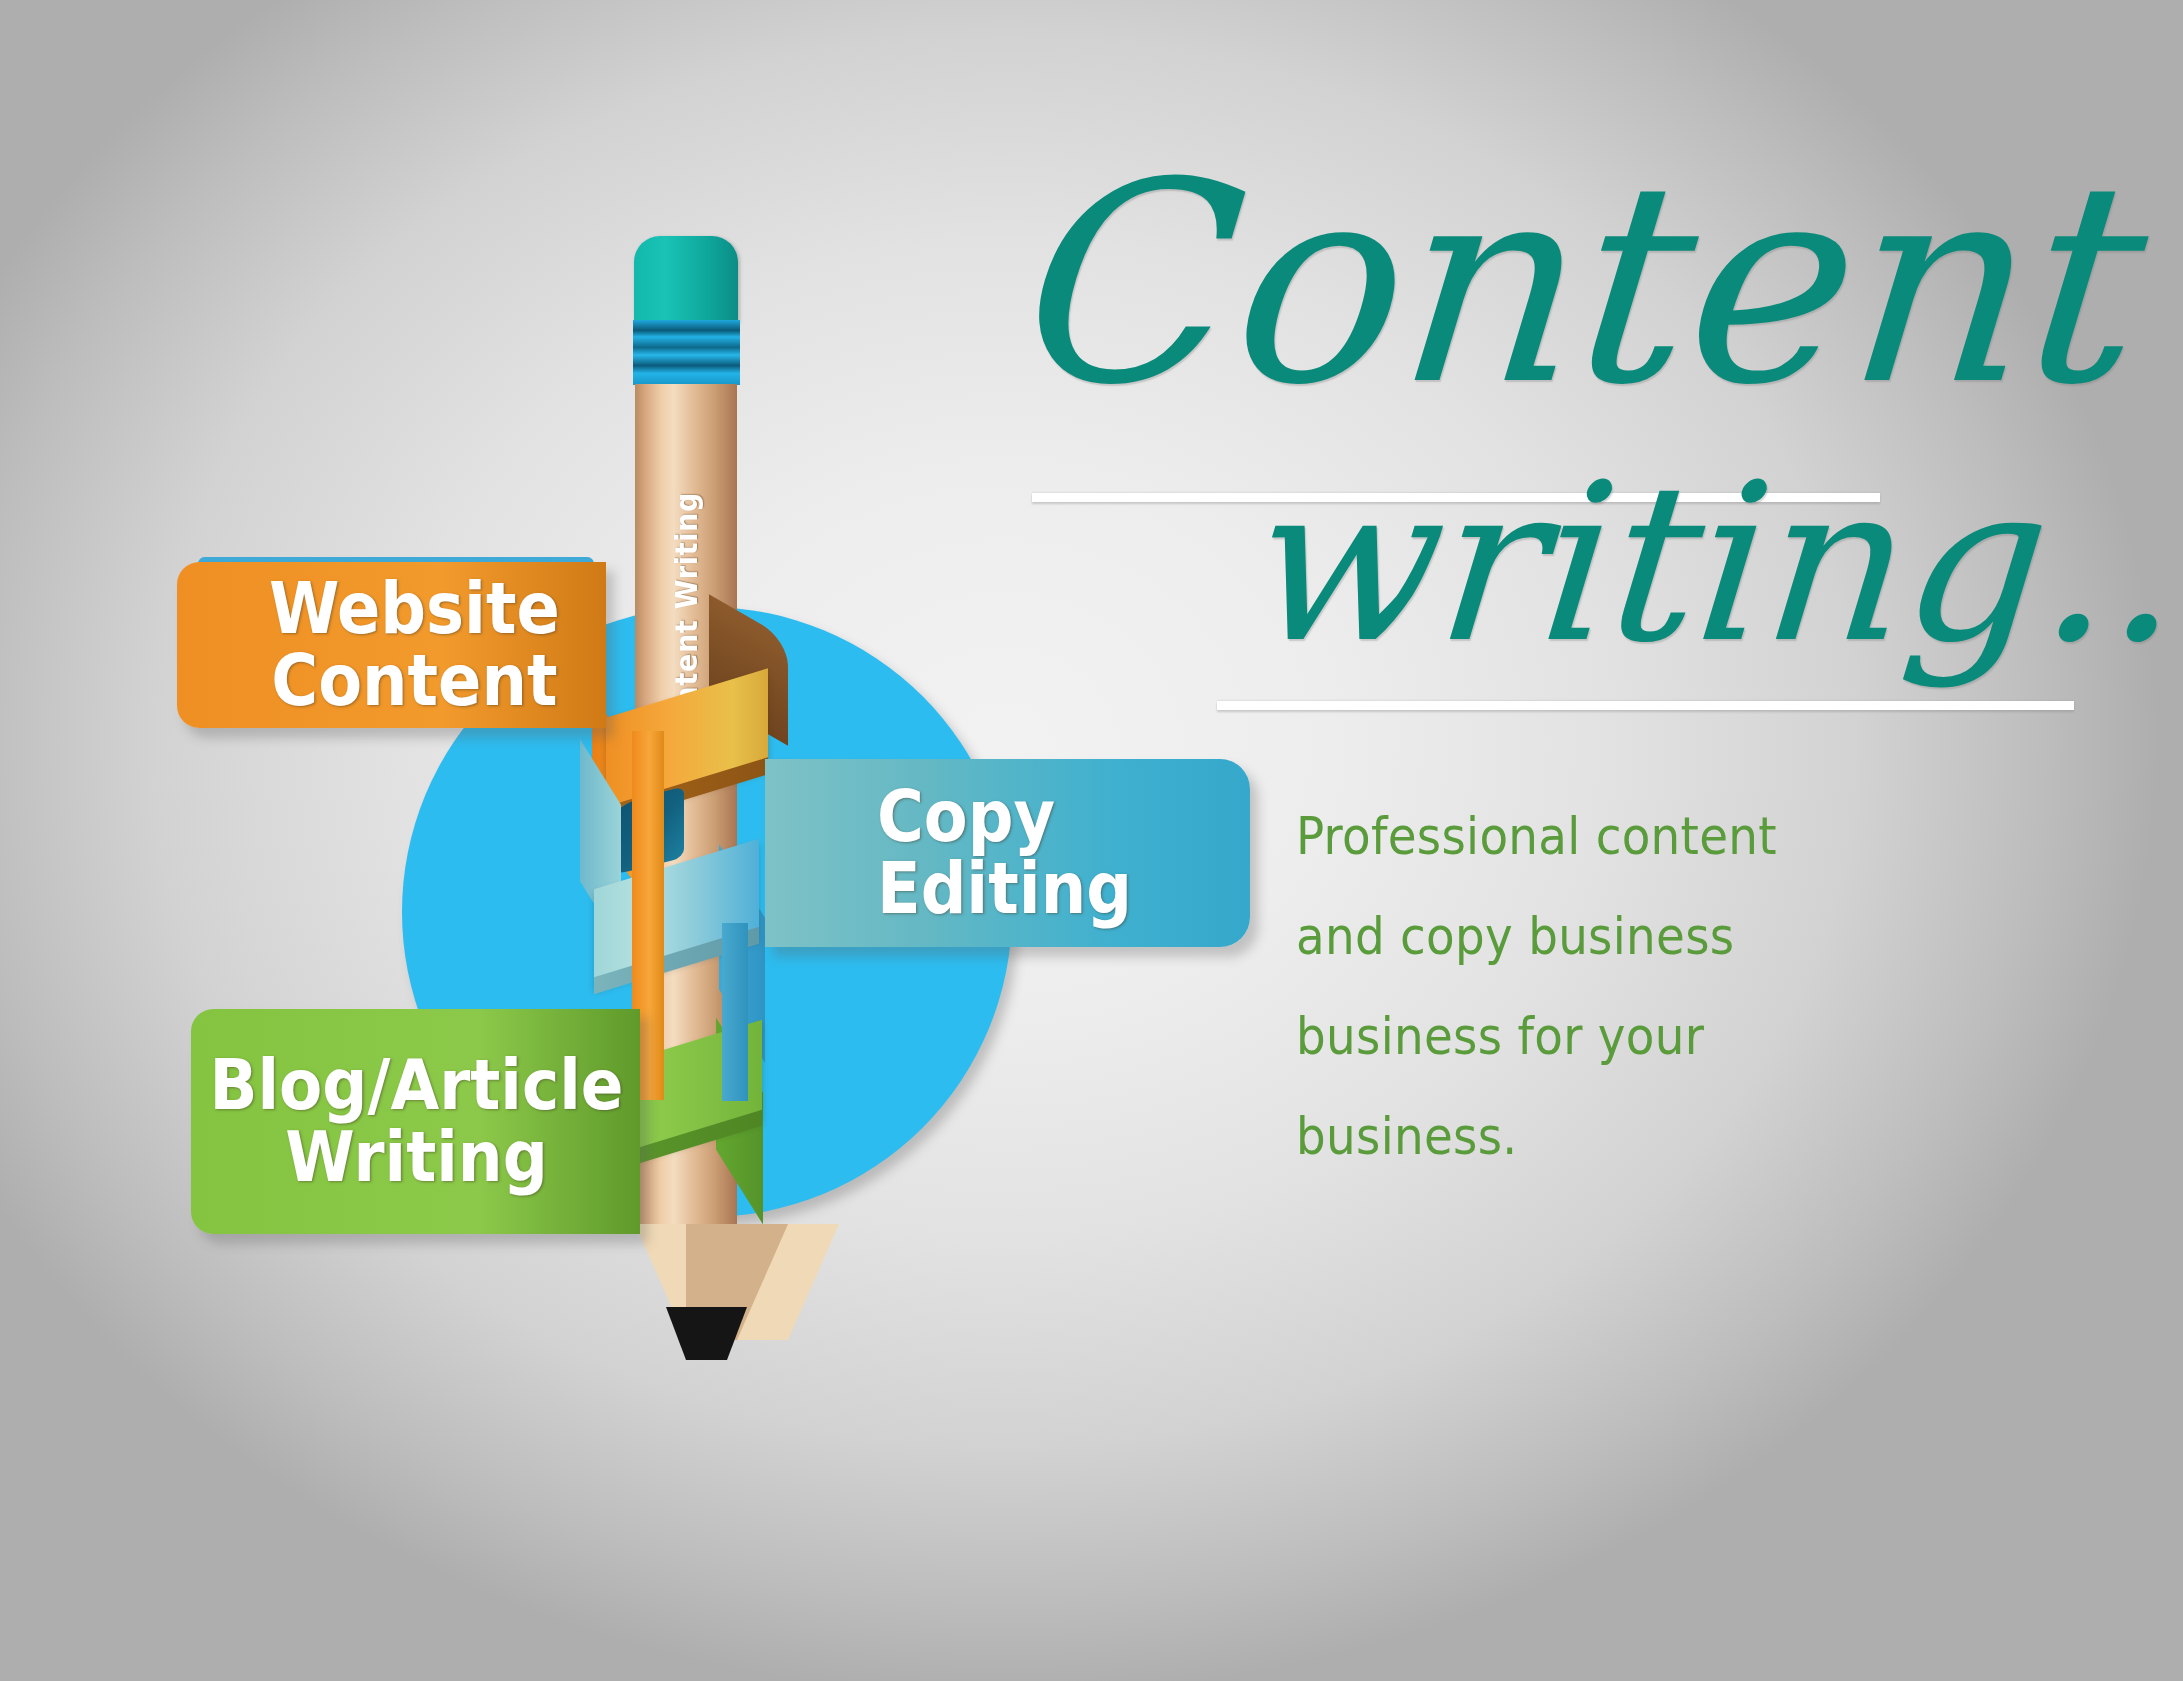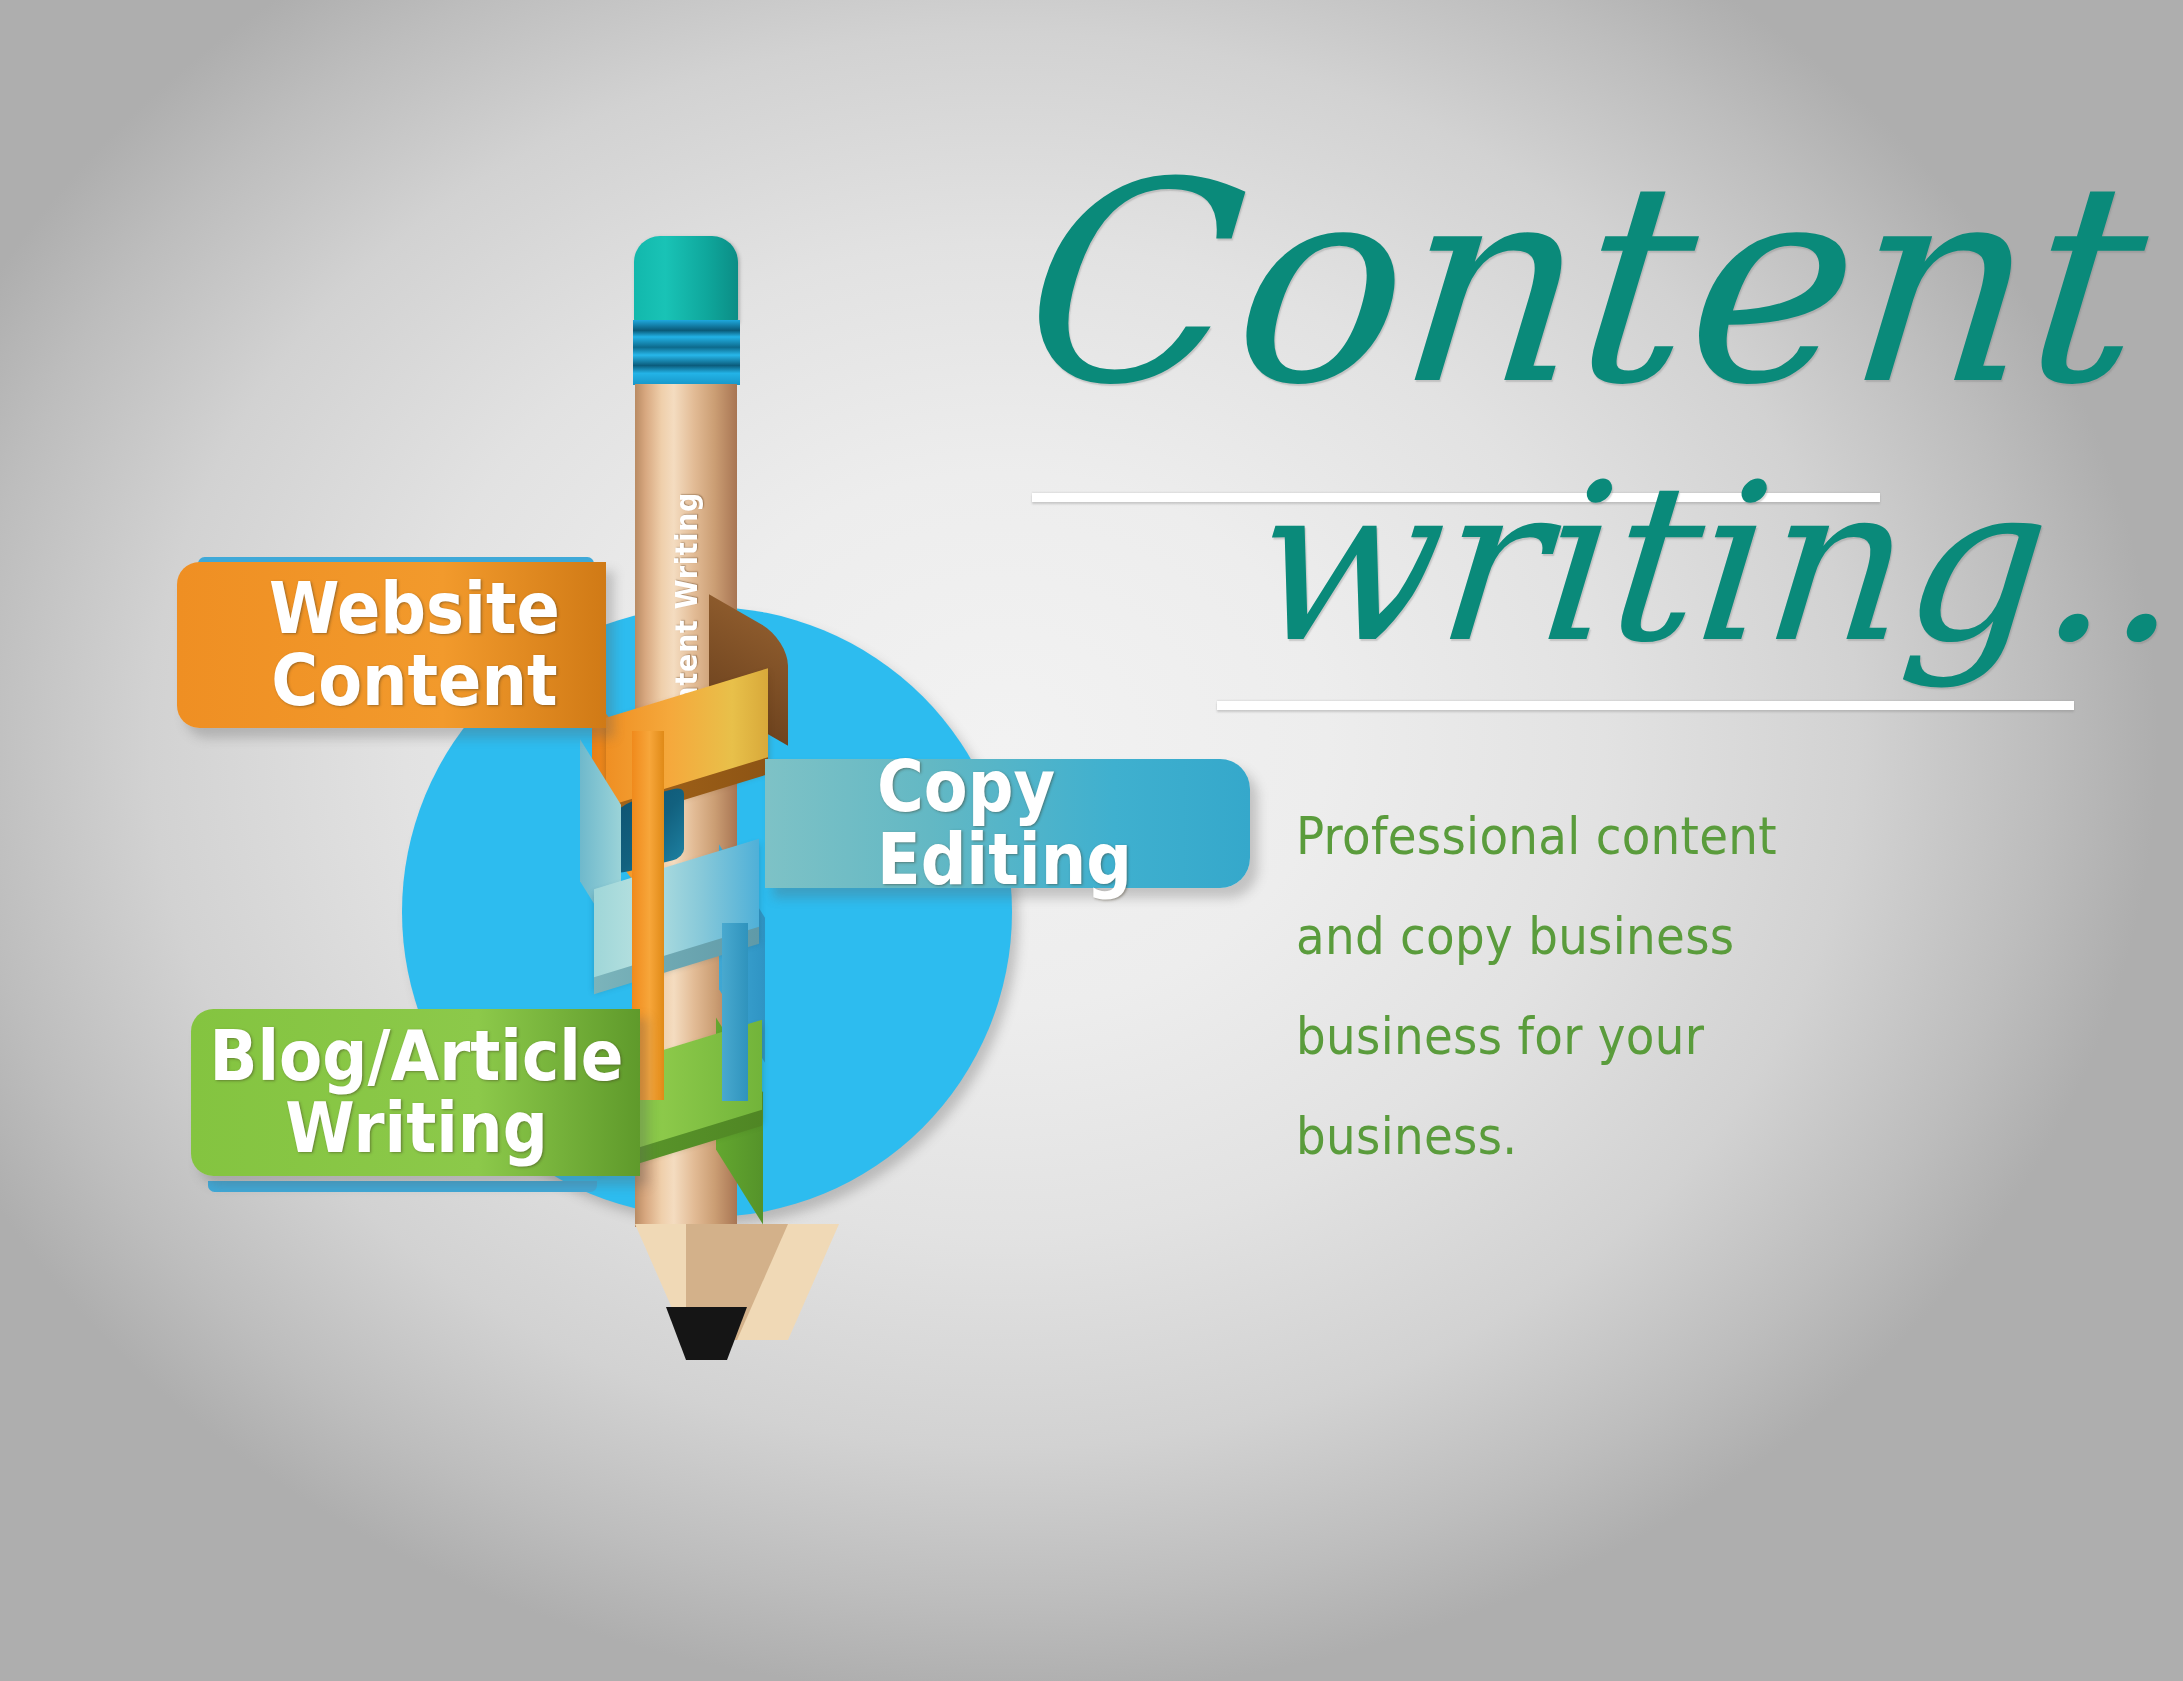--- a/index.html
+++ b/index.html
@@ -214,30 +214,30 @@
 
   #banner-website{
     left:177px;top:562px;width:429px;height:166px;
     border-radius:22.4px 0 0 22.4px;
     background:linear-gradient(90deg,#ef8f23 0%,#f29a2c 62%,#d07a16 100%);
     padding-left:92px;box-sizing:border-box;
   }
   #banner-website .txt{font-size:71px;}
 
   #banner-copy{
-    left:765px;top:759px;width:485px;height:129px;
+    left:765px;top:759px;width:485px;height:188px;
     border-radius:0 30px 30px 0;
     background:linear-gradient(90deg,#7ec2c6 0%,#63b8c4 34%,#3fb0cf 72%,#35a8cb 100%);
     padding-left:112px;box-sizing:border-box;
     text-align:left;
   }
   #banner-copy .txt{font-size:71px;}
 
   #banner-blog{
-    left:191px;top:1009px;width:449px;height:167px;
+    left:191px;top:1009px;width:449px;height:225px;
     border-radius:22.4px 0 0 22.4px;
     background:linear-gradient(90deg,#84c440 0%,#8cc94a 64%,#5f9a2b 100%);
     padding-left:18.5px;box-sizing:border-box;
   }
   #banner-blog .txt{font-size:70px;}
 
   
   .tab{position:absolute;}
   #tab-blue-top{left:198px;top:557px;width:396px;height:12px;background:#3fa9d8;border-radius:6.6px 6.6px 0 0;}
   #tab-blue-bot{left:208px;top:1181px;width:389px;height:10.6px;background:#3fa9d8;border-radius:0 0 6.6px 6.6px;}

